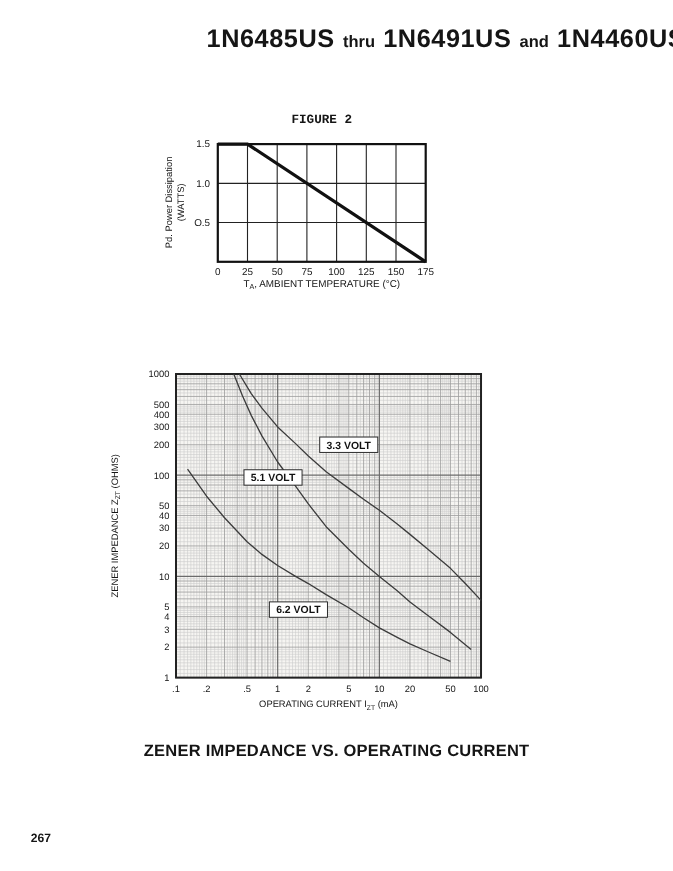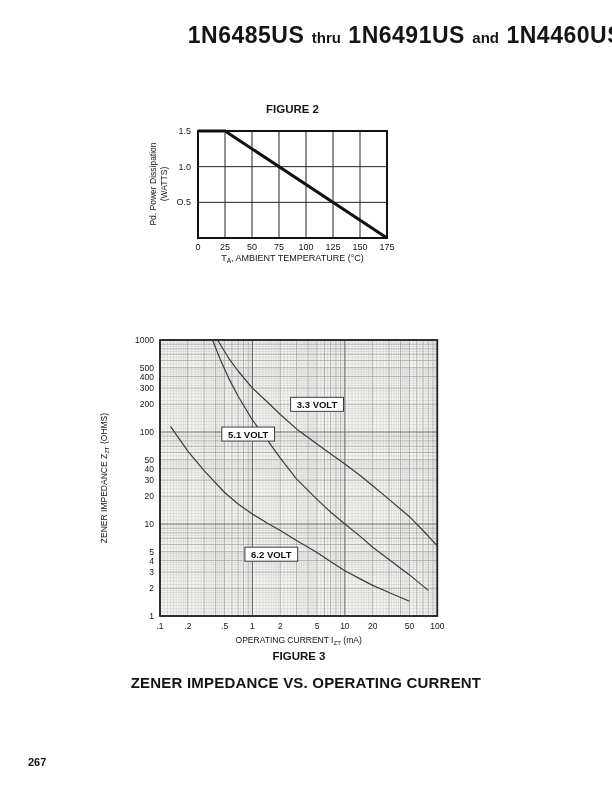--- a/index.html
+++ b/index.html
@@ -5,21 +5,21 @@
   html,body{margin:0;padding:0;background:#e8e8e8;}
   .page{
     position:relative; width:612px; height:792px; margin:0 auto;
     background:#ffffff; overflow:hidden;
     font-family:"Liberation Sans","DejaVu Sans",sans-serif; color:#111;
   }
   .title-block{position:absolute; top:21px; left:11px; width:612px; text-align:right; font-weight:bold; color:#151515;}
   .title-line{line-height:28px; white-space:nowrap;}
   .t-pn{font-size:23px; letter-spacing:0.5px;}
   .t-sep{font-size:15px; padding:0 3px;}
-  .fig-heading{position:absolute; font-size:11.5px; font-weight:bold; text-align:center; color:#151515;}
+  .fig-heading{position:absolute; font-size:11.5px; font-weight:bold; text-align:center; color:#151515;font-family:Liberation Mono, monospace;}
   .fig2-heading{top:103px; left:198px; width:189px;}
   .fig3-heading{top:650px; left:160px; width:278px;}
   .fig2-caption{position:absolute; top:261px; left:150px; width:285px; text-align:center; font-size:14px; font-weight:bold; letter-spacing:0.3px; color:#151515;}
   .fig3-caption{position:absolute; top:674px; left:0; width:612px; text-align:center; font-size:15px; font-weight:bold; letter-spacing:0.2px; color:#151515;}
   .chart-svg{position:absolute; left:0;}
   #fig2svg{top:118px; width:612px; height:150px;}
   #fig3svg{top:330px; width:612px; height:322px;}
   .page-number{position:absolute; top:756px; left:28px; font-size:11px; font-weight:bold; color:#151515;}
 </style>
 </head>
@@ -305,17 +305,16 @@
       <text x="252.43333333333334" y="299" text-anchor="middle" font-size="8.5" fill="#151515">1</text>
       <text x="280.258539265874" y="299" text-anchor="middle" font-size="8.5" fill="#151515">2</text>
       <text x="317.041460734126" y="299" text-anchor="middle" font-size="8.5" fill="#151515">5</text>
       <text x="344.8666666666667" y="299" text-anchor="middle" font-size="8.5" fill="#151515">10</text>
       <text x="372.6918725992074" y="299" text-anchor="middle" font-size="8.5" fill="#151515">20</text>
       <text x="409.47479406745936" y="299" text-anchor="middle" font-size="8.5" fill="#151515">50</text>
       <text x="437.3" y="299" text-anchor="middle" font-size="8.5" fill="#151515">100</text>
       <text x="298.65" y="313" text-anchor="middle" font-size="8.5" fill="#151515"><tspan>OPERATING CURRENT I</tspan><tspan dy="2" font-size="6.1">ZT</tspan><tspan dy="-2"> (mA)</tspan></text>
       <text x="0" y="0" text-anchor="middle" font-size="8.5" fill="#151515" transform="translate(107,148) rotate(-90)"><tspan>ZENER IMPEDANCE Z</tspan><tspan dy="2" font-size="6.1">ZT</tspan><tspan dy="-2"> (OHMS)</tspan></text>
     </svg>
-  <div class="fig-heading fig3-heading">FIGURE 3</div>
   <div class="fig3-caption">ZENER IMPEDANCE VS. OPERATING CURRENT</div>
 
   <div class="page-number">267</div>
 </div>
 
 </body></html>

